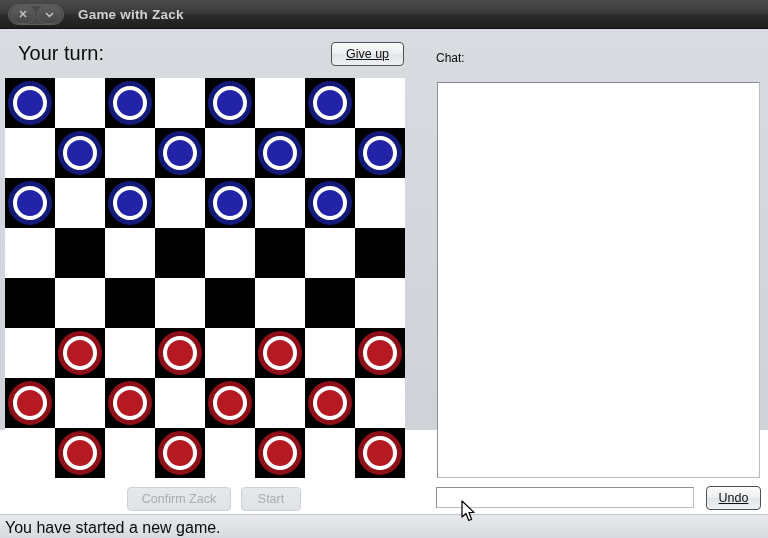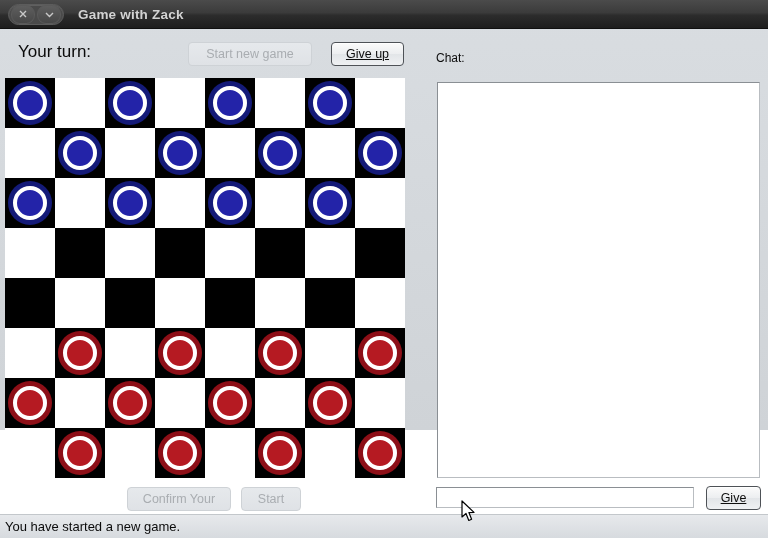--- a/index.html
+++ b/index.html
@@ -48,21 +48,21 @@
     margin-left: 14px;
     color: #d2d2d2;
     font-size: 13.5px;
     font-weight: bold;
     letter-spacing: 0.2px;
   }
 
   
   #turn-label {
     position: absolute; left: 18px; top: 42px;
-    font-size: 17px; color: #0b0b0b;
+    font-size: 20px; color: #0b0b0b;
   }
   .gbtn {
     position: absolute;
     height: 24px;
     border-radius: 4px;
     font-size: 12.5px;
     display: flex; align-items: center; justify-content: center;
     background: linear-gradient(to bottom, #fbfbfb 0%, #eceef0 50%, #e2e5e8 51%, #eff1f3 100%);
     box-sizing: border-box;
   }
@@ -115,21 +115,21 @@
 
   
   #statusbar {
     position: absolute; left: 0; top: 514px;
     width: 768px; height: 24px;
     background: linear-gradient(to bottom, #e7e9ec 0%, #d6dade 100%);
     border-top: 1px solid #c3c7cb;
   }
   #status-text {
     position: absolute; left: 5px; top: 4px;
-    font-size: 13px; color: #0b0b0b;
+    font-size: 16px; color: #0b0b0b;
   }
 
   
   #chat-label {
     position: absolute; left: 436px; top: 51px;
     font-size: 12px; color: #0b0b0b;
   }
   #chat-log {
     position: absolute; left: 437px; top: 82px;
     width: 323px; height: 396px;
@@ -179,21 +179,20 @@
       <div class="wbtn">
         <svg width="9" height="7" viewBox="0 0 9 7">
           <path d="M1 2 L4.5 5.5 L8 2" stroke="#c9c9c9" stroke-width="1.4" fill="none"></path>
         </svg>
       </div>
     </div>
     <div id="title-text">Game with Zack</div>
   </div>
 
   <div id="turn-label">Your turn:</div>
-  <div id="btn-start" class="gbtn disabled">Start new game</div>
   <div id="btn-giveup" class="gbtn enabled">Give up</div>
 
   <div id="board">
       <div class="sq dark">
         <div class="piece blue">
           <div class="ring"></div>
         </div>
       </div>
       <div class="sq light"></div>
       <div class="sq dark">
@@ -345,27 +344,27 @@
         </div>
       </div>
       <div class="sq light"></div>
       <div class="sq dark">
         <div class="piece red">
           <div class="ring"></div>
         </div>
       </div>
     </div>
 
-  <div id="btn-confirm" class="gbtn disabled">Confirm Your</div>
+  <div id="btn-confirm" class="gbtn disabled">Confirm Zack</div>
   <div id="btn-undo" class="gbtn disabled">Start</div>
 
   <div id="chat-label">Chat:</div>
   <div id="chat-log"></div>
   <input id="chat-input" type="text" placeholder="" style="">
-  <div id="btn-send" class="gbtn enabled">Give</div>
+  <div id="btn-send" class="gbtn enabled">Undo</div>
 
   <div id="statusbar">
     <div id="status-text">You have started a new game.</div>
   </div>
 
   <div id="cursor">
     <svg width="16" height="24" viewBox="0 0 16 24">
       <path d="M1 1 L1 17 L5 13.5 L7.8 20.5 L10.6 19.2 L7.9 12.6 L13 12.4 Z" fill="#ffffff" stroke="#000000" stroke-width="1.2" stroke-linejoin="round"></path>
     </svg>
   </div>

